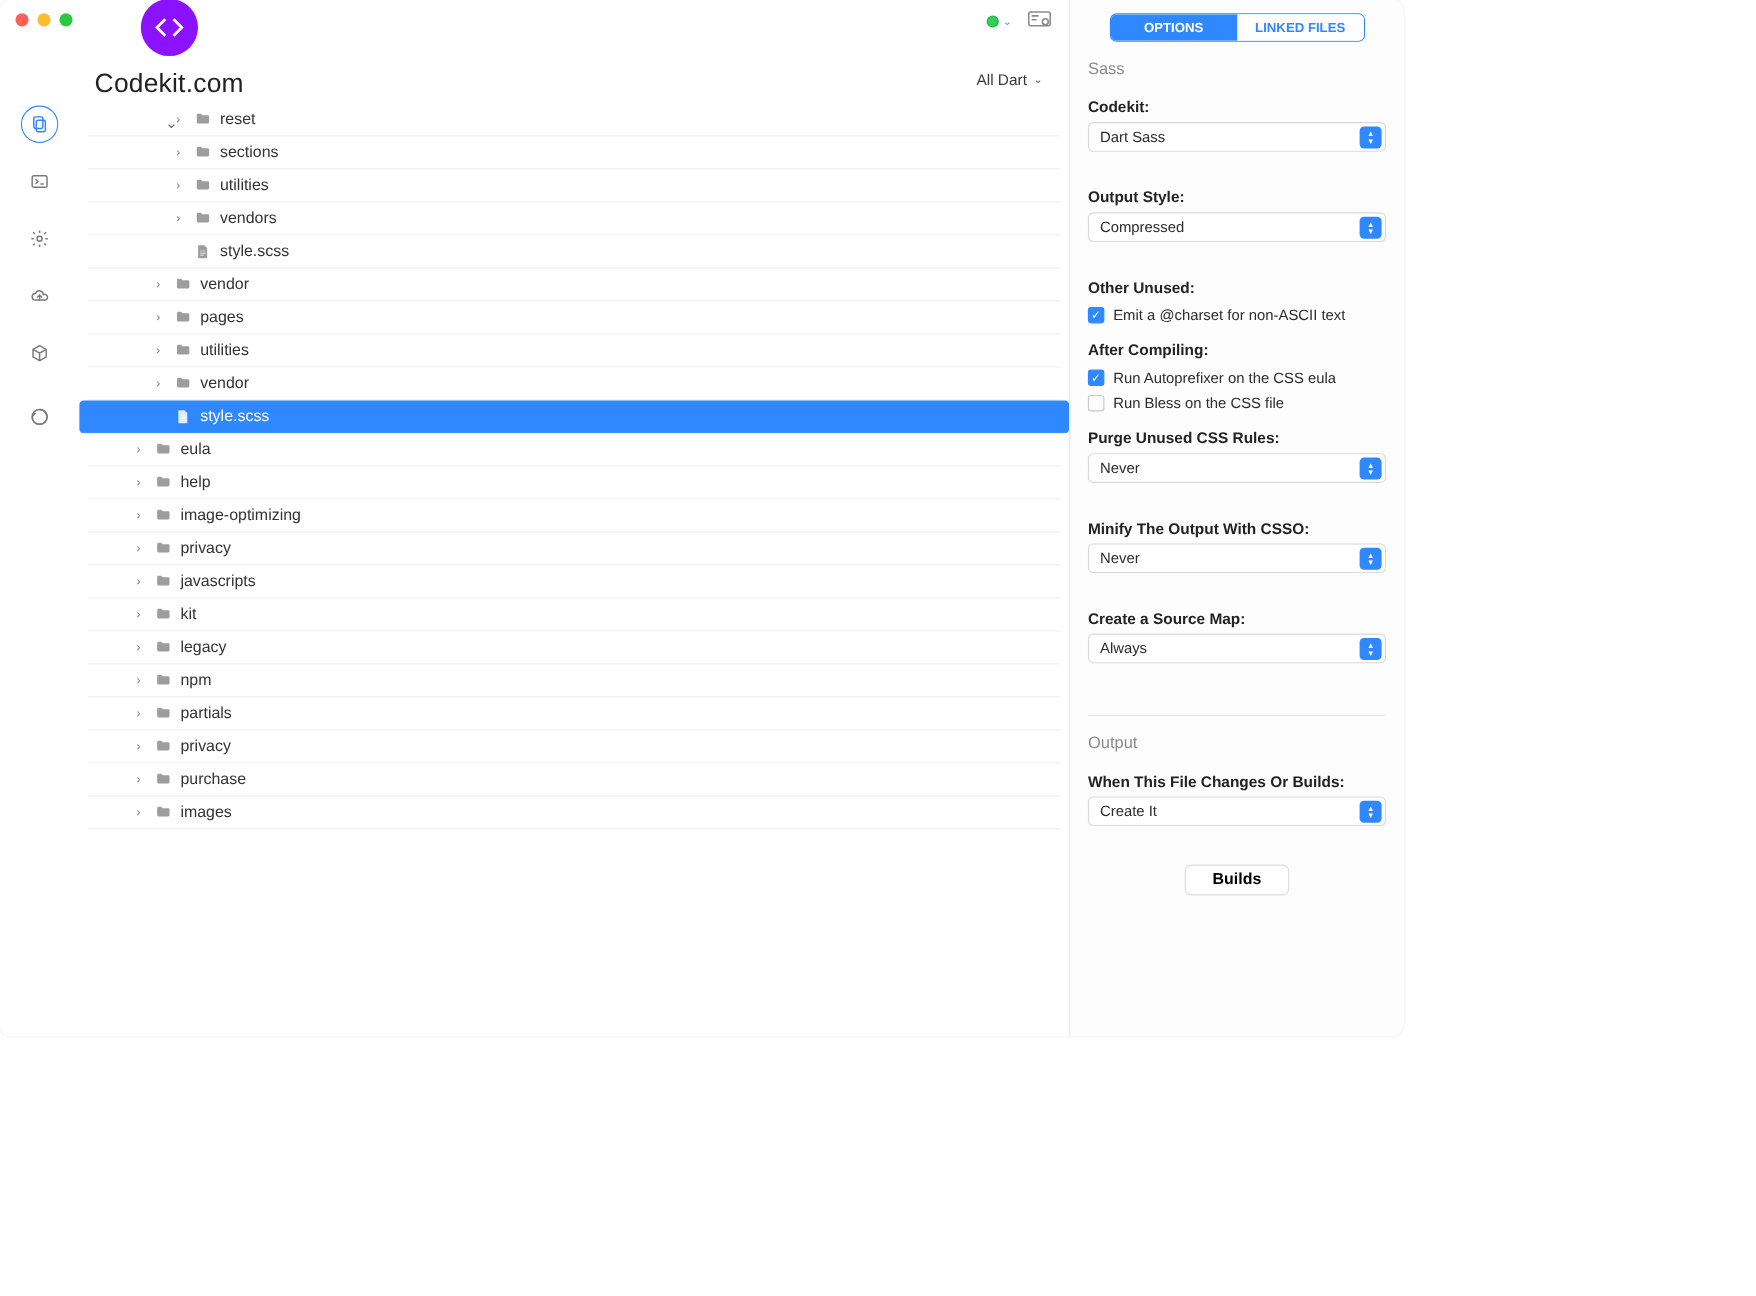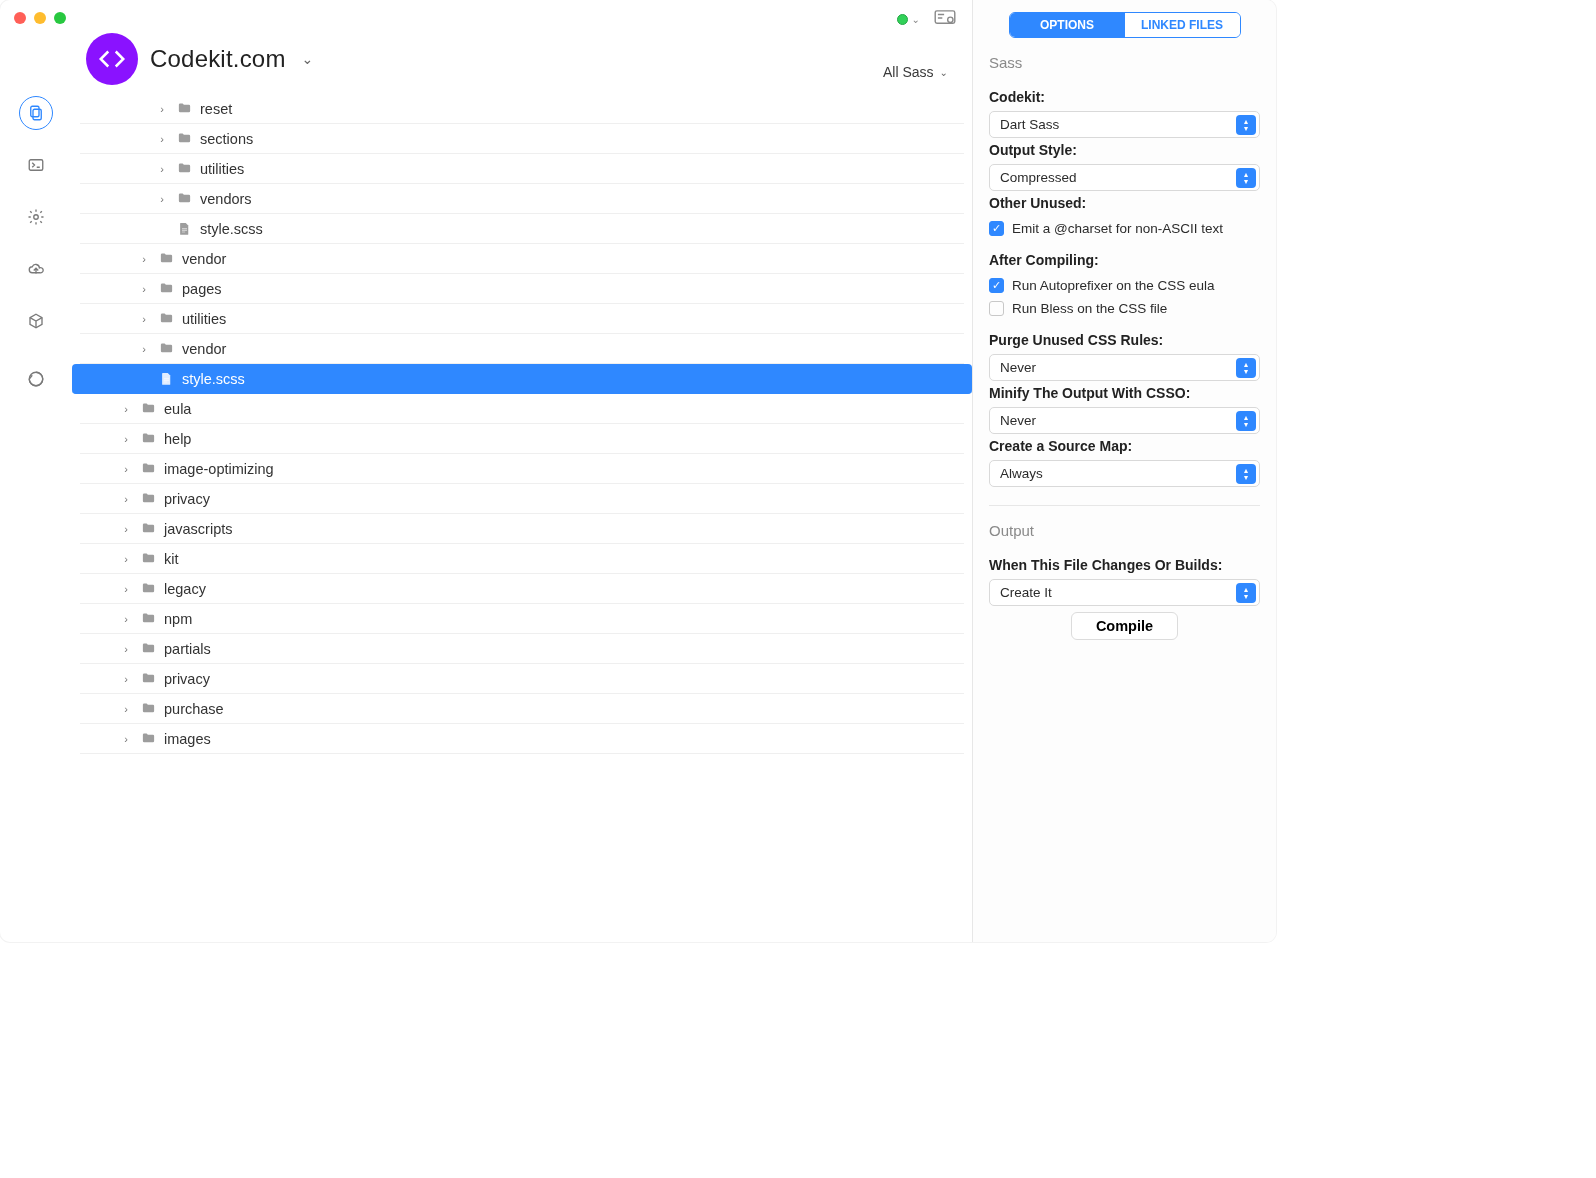--- a/index.html
+++ b/index.html
@@ -44,21 +44,21 @@
 .main { flex:1; display:flex; flex-direction:column; min-width:0; }
 .topbar {
   height: 90px;
   display:flex;
   align-items:center;
   padding: 0 20px 0 0;
   position: relative;
 }
 .topbar .brand {
   display:flex; align-items:center; gap:12px;
-  margin-left: 14px; margin-top: 28px;
+  margin-left: 14px; margin-top: 28px; flex-direction: column;
 }
 .brand-badge {
   width: 52px; height:52px; border-radius:50%; background:#8a12ff;
   display:flex;align-items:center;justify-content:center;
 }
 .brand-badge svg { width:30px;height:30px;stroke:#fff;fill:none;stroke-width:2; }
 .brand-title { font-size: 24px; font-weight:500; color:#222; letter-spacing:.2px; }
 .brand-caret { margin-left:4px; color:#666; }
 .top-right {
   position:absolute; top:10px; right:16px;
@@ -106,21 +106,21 @@
 }
 .seg div { flex:1; display:flex;align-items:center;justify-content:center; color:#2f88ff; background:#fff; }
 .seg div.active { background:#2f88ff; color:#fff; }
 .section-title { color:#8a8a8a; font-size:15px; margin: 2px 0 14px 0; }
 .field-label { font-weight:700; font-size:14px; margin: 4px 0 6px 0; color:#222; }
 .select {
   position:relative;
   border:1px solid #d9d9d9; border-radius:5px; height:27px;
   display:flex; align-items:center; padding:0 28px 0 10px;
   font-size:13.5px; background:#fff;
-  margin-bottom: 0;
+  margin-bottom: 29px;
 }
 .select .chev {
   position:absolute; right:3px; top:3px; width:20px; height:20px;
   background:#2f88ff; border-radius:4px;
   display:flex;flex-direction:column;align-items:center;justify-content:center;
   color:#fff; font-size:8px; line-height:7px;
 }
 .check-row { display:flex; align-items:center; gap:8px; font-size:13.5px; margin: 4px 0; }
 .cbox { width:15px;height:15px;border-radius:3px;border:1px solid #c8c8c8;display:inline-flex;align-items:center;justify-content:center;font-size:11px;color:#fff; }
 .cbox.checked { background:#2f88ff; border-color:#2f88ff; }
@@ -203,21 +203,21 @@
         </span>
         <span>
           <svg width="22" height="16" viewBox="0 0 24 18" fill="none" stroke="#8a8a8a" stroke-width="1.6">
               <rect x="1" y="1" width="22" height="14" rx="2"></rect>
               <circle cx="18" cy="11" r="3"></circle>
               <path d="M4 5h7M4 9h5"></path>
             </svg>
         </span>
       </div>
       <div class="allfiles">
-        <span>All Sass</span>
+        <span>All Dart</span>
         <span class="mini-caret">⌄</span>
       </div>
     </div>
 
     <div class="tree">
       <div class="tree-inner" id="tree-mount">
           <div class="row" style="padding-left: 76px;">
             <span class="twisty">›</span>
             <span class="icon-slot folder-icon" style="margin-left: 6px;">
               <svg viewBox="0 0 24 24" fill="currentColor">
@@ -480,16 +480,16 @@
     <div class="divider"></div>
 
     <div class="section-title">Output</div>
 
     <div class="field-label">When This File Changes Or Builds:</div>
     <div class="select">
       <span>Create It</span>
       <span class="chev">▴<br>▾</span>
     </div>
 
-    <button class="compile-btn">Compile</button>
+    <button class="compile-btn">Builds</button>
   </div>
 
 </div>
 
 </body></html>

